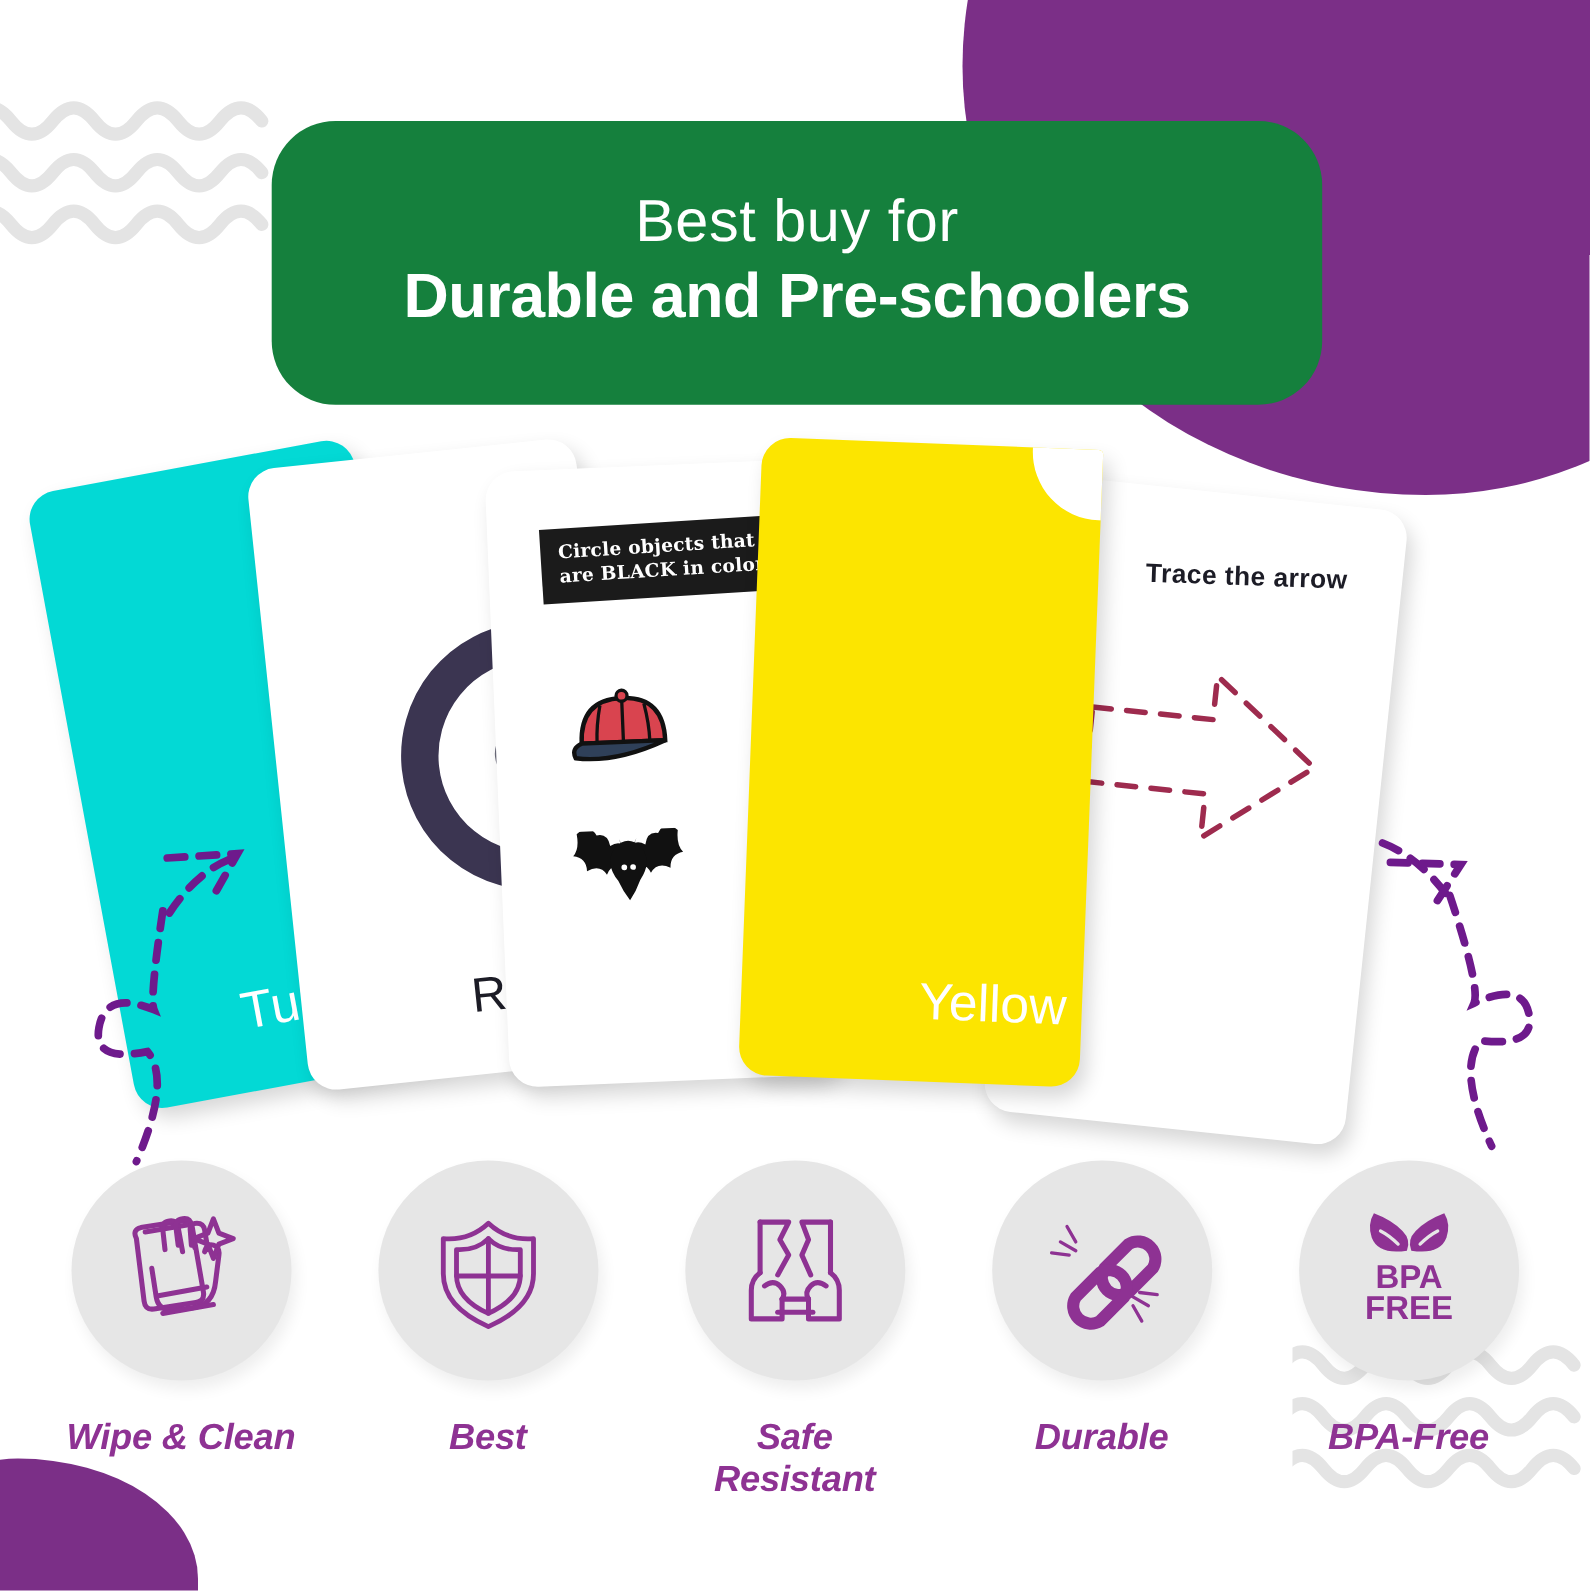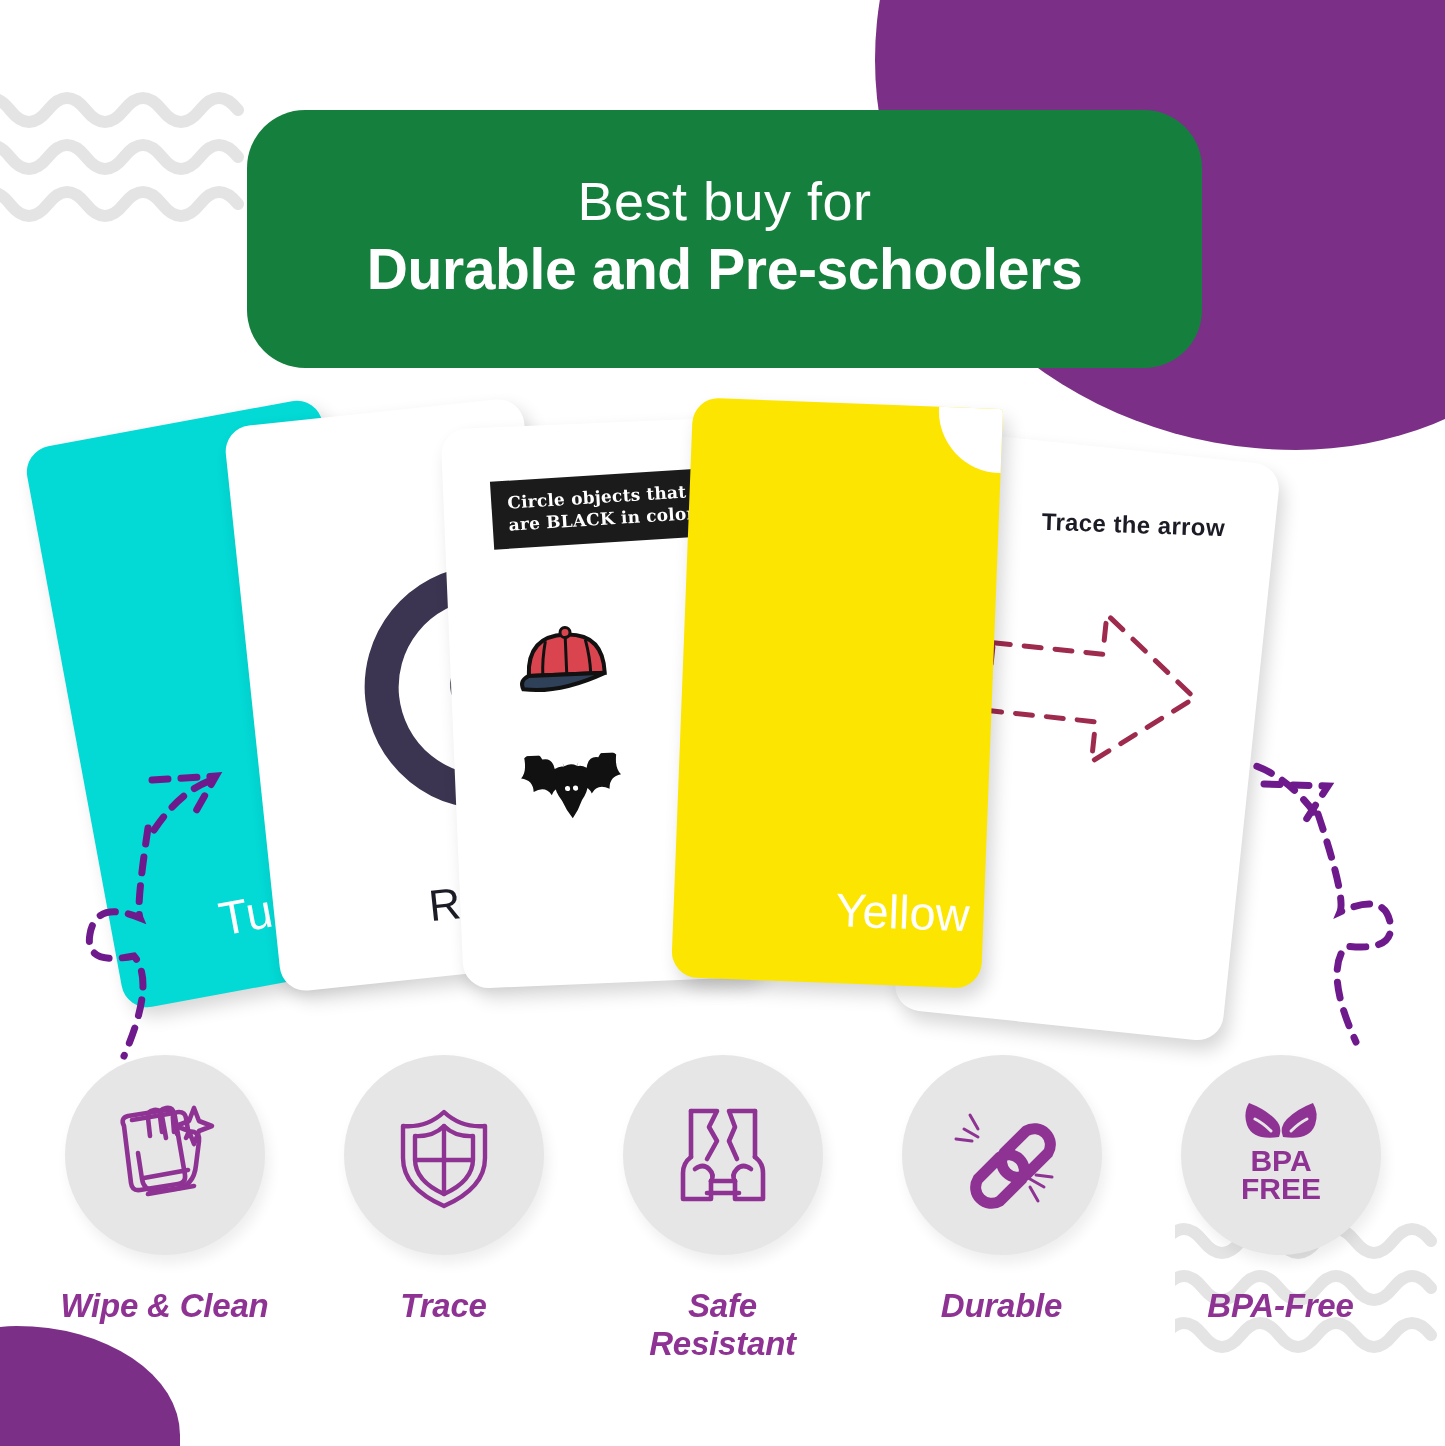--- a/index.html
+++ b/index.html
@@ -328,21 +328,21 @@
       <div class="feature-circle">
         <svg width="110" height="110" viewBox="0 0 110 110">
           <g fill="none" stroke="#8E3293" stroke-width="4.4" stroke-linejoin="round" stroke-linecap="round">
             <path d="M14 26 q24 2 41 -14 q17 16 41 14 v32 q0 30 -41 48 q-41 -18 -41 -48 z"></path>
             <path d="M26 36 q18 1 29 -10 q11 11 29 10 v23 q0 22 -29 35 q-29 -13 -29 -35 z"></path>
             <path d="M55 26 v68"></path>
             <path d="M26 60 h58"></path>
           </g>
         </svg>
       </div>
-      <div class="feature-label">Trace</div>
+      <div class="feature-label">Best</div>
     </div>
 
     <div class="feature">
       <div class="feature-circle">
         <svg width="116" height="116" viewBox="0 0 116 116">
           <g fill="none" stroke="#8E3293" stroke-width="4.6" stroke-linejoin="round" stroke-linecap="round">
             <path d="M26 14 h26 l-8 16 l8 14 l-10 18"></path>
             <path d="M26 14 v46"></path>
             <path d="M90 14 h-26 l6 16 l-6 14 l8 18"></path>
             <path d="M90 14 v46"></path>

